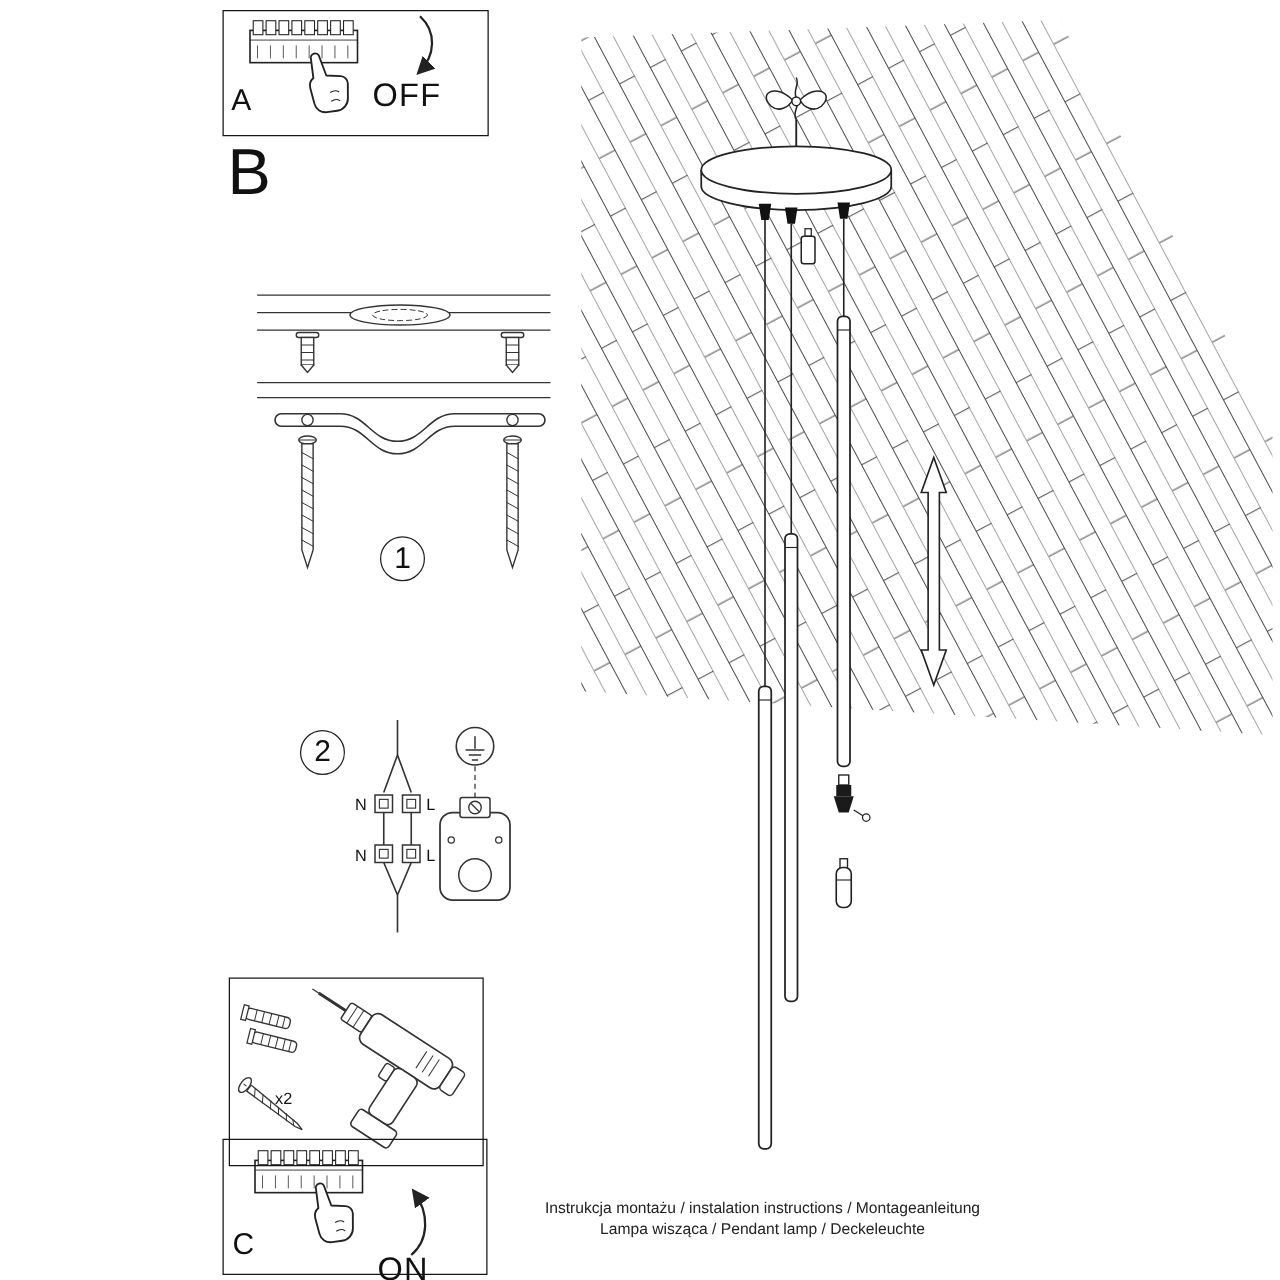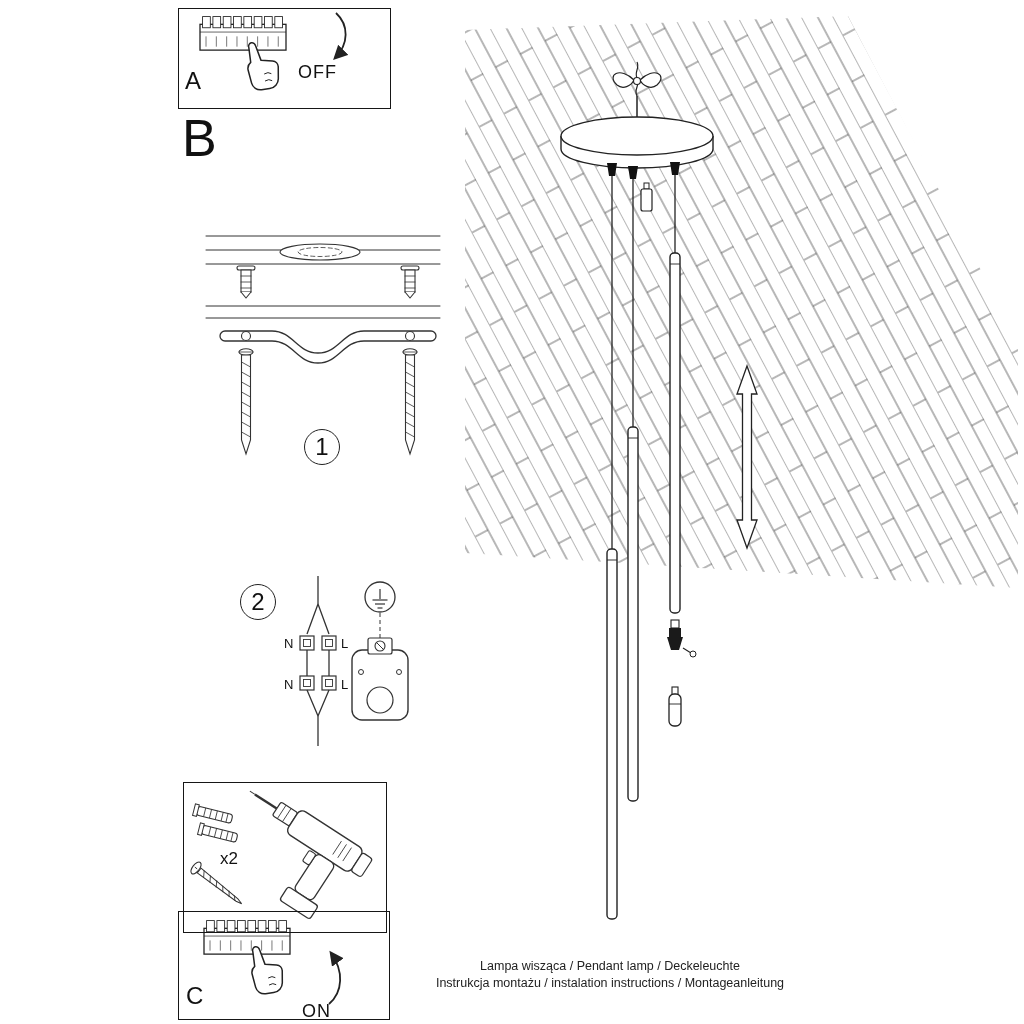--- a/index.html
+++ b/index.html
@@ -5,28 +5,28 @@
   html,body{margin:0;padding:0;background:#e8e8e8;}
   .page{
     position:relative;width:1024px;height:1024px;background:#ffffff;
     font-family:"Liberation Sans", sans-serif;color:#111;overflow:hidden;margin:0 auto;
   }
   .abs{position:absolute;}
   .frame{position:absolute;border:1.5px solid #161616;background:transparent;}
   .art{position:absolute;left:0;top:0;}
   .big-letter{font-size:52px;font-weight:400;line-height:1;}
   .panel-letter{font-size:24px;font-weight:400;line-height:1;}
-  .state-label{font-size:18px;font-weight:400;letter-spacing:1px;line-height:1;}
+  .state-label{font-size:26px;font-weight:400;letter-spacing:1px;line-height:1;}
   .circle-num{
     width:34px;height:34px;border:1.7px solid #222;border-radius:50%;
     display:flex;align-items:center;justify-content:center;
     font-size:24px;line-height:1;background:#fff;
   }
   .terminal-label{font-size:13px;line-height:1;}
-  .qty-label{font-size:17px;line-height:1;}
+  .qty-label{font-size:13px;line-height:1;margin-top:22px;}
   .footer{
     position:absolute;left:350px;top:958px;width:520px;text-align:center;
     font-size:12.5px;line-height:17px;color:#222;
   }
 </style>
 </head>
 <body>
 
 <div class="page">
 
@@ -293,17 +293,17 @@
   <div class="abs terminal-label" style="left:341px;top:637px;">L</div>
   <div class="abs terminal-label" style="left:284px;top:678px;">N</div>
   <div class="abs terminal-label" style="left:341px;top:678px;">L</div>
 
   <div class="abs qty-label" style="left:220px;top:850px;">x2</div>
 
   <div class="abs panel-letter" style="left:186px;top:984px;">C</div>
   <div class="abs state-label" style="left:302px;top:1002px;">ON</div>
 
   <div class="footer">
+    <div>Instrukcja montażu / instalation instructions / Montageanleitung</div>
     <div>Lampa wisząca / Pendant lamp / Deckeleuchte</div>
-    <div>Instrukcja montażu / instalation instructions / Montageanleitung</div>
   </div>
 
 </div>
 
 </body></html>

